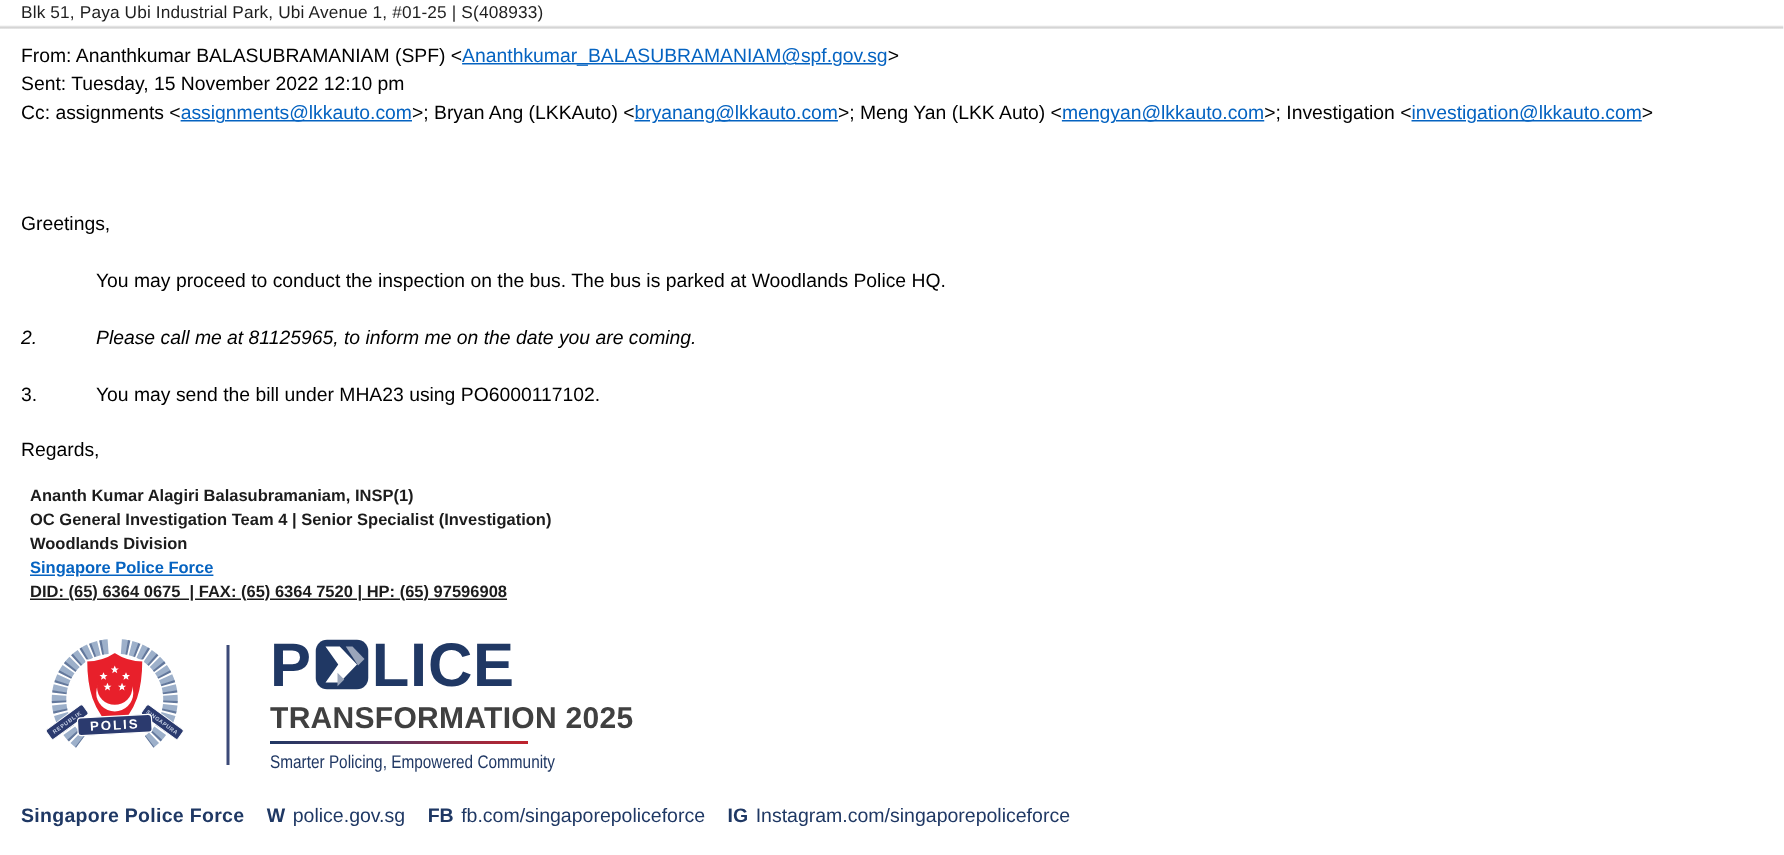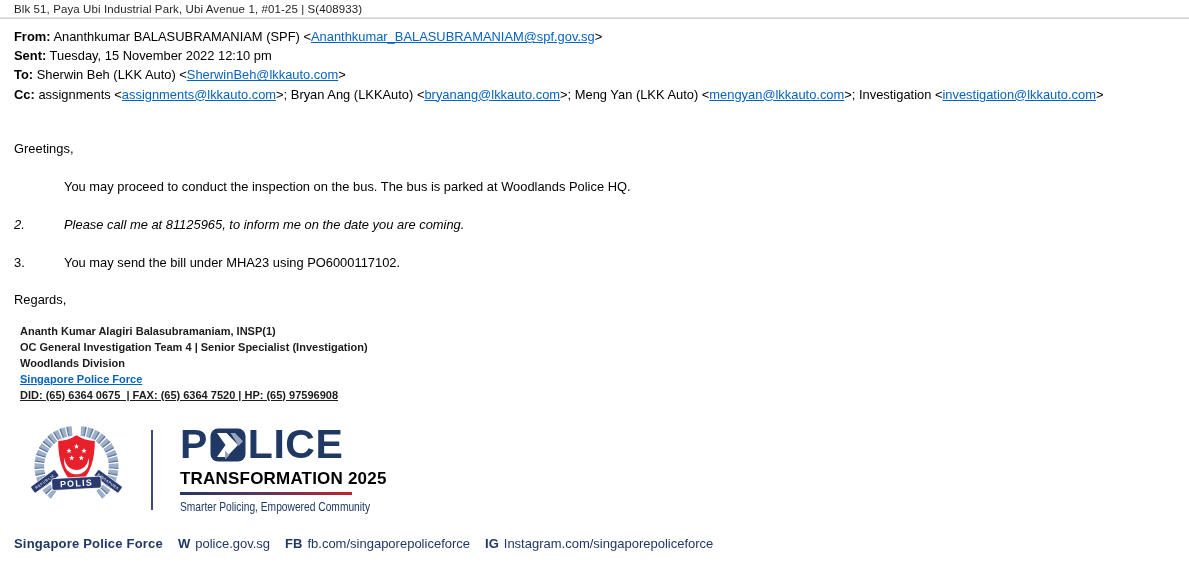--- a/index.html
+++ b/index.html
@@ -7,21 +7,21 @@
   body { font-family:"Liberation Sans", sans-serif; color:#1a1a1a; position:relative; }
   .abs { position:absolute; }
 
   
   .address { top:3px; left:14px; font-size:11.5px; color:#1f1f1f; letter-spacing:0.1px; }
   .sep { top:17px; left:0; width:1189px; height:2px;
          background:linear-gradient(#efefef,#c8c8c8); }
 
   
   .meta { top:27px; left:14px; font-size:12.9px; line-height:19.2px; color:#000; }
-  .meta .lbl { font-weight:bold; }
+  .meta .lbl { font-weight:normal; }
   a.lnk { color:#0563C1; text-decoration:underline; cursor:pointer; }
 
   
   .bodytxt { font-size:12.9px; color:#000; }
   .greeting { top:141px; left:14px; }
   .p1 { top:179px; left:64px; }
   .p2 { top:217px; left:14px;font-style:italic; }
   .p3 { top:255px; left:14px; }
   .regards { top:292px; left:14px; }
   .num { display:inline-block; width:50px; }
@@ -31,21 +31,21 @@
                line-height:15.9px; color:#1c1c1c; }
   .signature a.lnk { font-weight:bold; }
 
   
   .logoblock { top:421px; left:28px; display:flex; align-items:center; }
   .logo-divider { width:2px; height:80px; background:#3c4a78; margin:2px 27px 0 26px; }
   .brand { display:flex; flex-direction:column; width:172px; }
   .brand-word { display:flex; align-items:center; color:#203864; font-weight:bold;
                 font-size:41px; line-height:1; letter-spacing:0.5px; }
   .brand-o { margin:0 2px; display:block; }
-  .brand-line2 { color:#000000; font-weight:bold; font-size:17px; letter-spacing:0.2px;
+  .brand-line2 { color:#404040; font-weight:bold; font-size:20px; letter-spacing:0.2px;
                  margin-top:4px; white-space:nowrap; }
   .brand-rule { height:2.5px; margin-top:3px; width:172px;
                 background:linear-gradient(90deg,#203864 0%,#5a3560 45%,#c0232c 100%); }
   .brand-tagline { color:#203864; font-size:12.2px; margin-top:5px; white-space:nowrap;
                    transform:scaleX(0.84); transform-origin:0 50%; }
 
   
   .footer { top:536px; left:14px; display:flex; align-items:baseline; gap:15px;
             font-size:13px; color:#1f3864; }
   .f-org { font-weight:bold; letter-spacing:0.2px; }
@@ -60,24 +60,20 @@
 <div class="abs sep"></div>
 
 <div class="abs meta">
   <div>
     <span class="lbl">From:</span>
     <span>Ananthkumar BALASUBRAMANIAM (SPF) &lt;</span><a class="lnk">Ananthkumar_BALASUBRAMANIAM@spf.gov.sg</a><span>&gt;</span>
   </div>
   <div>
     <span class="lbl">Sent:</span>
     <span>Tuesday, 15 November 2022 12:10 pm</span>
-  </div>
-  <div>
-    <span class="lbl">To:</span>
-    <span>Sherwin Beh (LKK Auto) &lt;</span><a class="lnk">SherwinBeh@lkkauto.com</a><span>&gt;</span>
   </div>
   <div>
     <span class="lbl">Cc:</span>
     <span>assignments &lt;</span><a class="lnk">assignments@lkkauto.com</a><span>&gt;; Bryan Ang (LKKAuto) &lt;</span><a class="lnk">bryanang@lkkauto.com</a><span>&gt;; Meng Yan (LKK Auto) &lt;</span><a class="lnk">mengyan@lkkauto.com</a><span>&gt;; Investigation &lt;</span><a class="lnk">investigation@lkkauto.com</a><span>&gt;</span>
   </div>
 </div>
 
 <div class="abs bodytxt greeting">Greetings,</div>
 <div class="abs bodytxt p1">You may proceed to conduct the inspection on the bus. The bus is parked at Woodlands Police HQ.</div>
 <div class="abs bodytxt p2">

